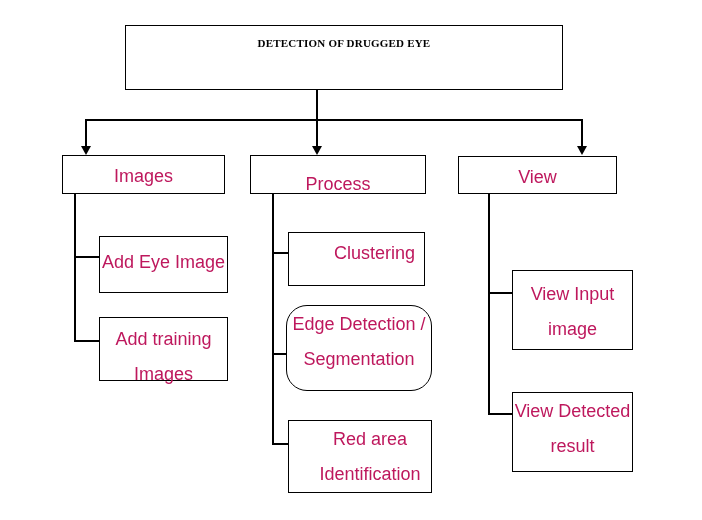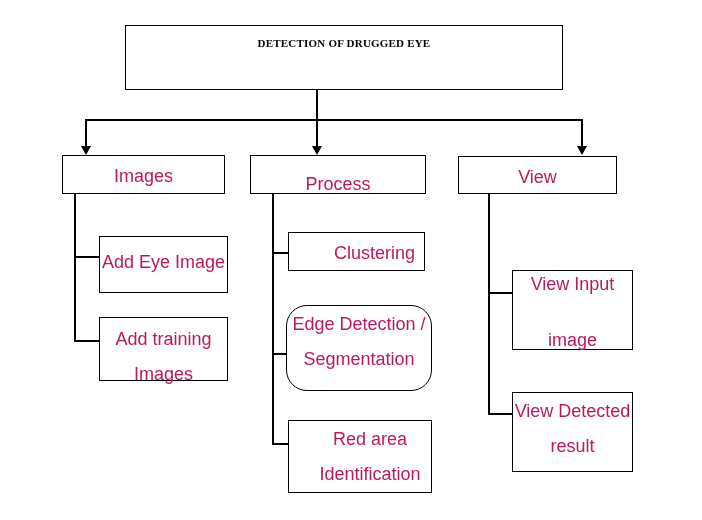--- a/index.html
+++ b/index.html
@@ -48,24 +48,24 @@
     white-space: nowrap;
   }
   
   #node-images  { left: 62px;  top: 155px; width: 163px; height: 39px; padding-top: 11px; }
   #node-process { left: 250px; top: 155px; width: 176px; height: 39px; padding-top: 20px; justify-content: flex-end; }
   #node-view    { left: 458px; top: 156px; width: 159px; height: 38px; padding-top: 11px; }
 
   
   #node-add-eye      { left: 99px;  top: 236px; width: 129px; height: 57px; padding-top: 16px; }
   #node-add-training { left: 99px;  top: 317px; width: 129px; height: 64px; padding-top: 12px; }
-  #node-clustering   { left: 288px; top: 232px; width: 137px; height: 39px; padding-top: 11px; padding-left: 36px; }
+  #node-clustering   { left: 288px; top: 232px; width: 137px; height: 54px; padding-top: 11px; padding-left: 36px; }
   #node-edge         { left: 286px; top: 305px; width: 146px; height: 86px; padding-top: 9px; border-radius: 21px; }
   #node-red-area     { left: 288px; top: 420px; width: 144px; height: 73px; padding-top: 9px; padding-left: 20px; }
-  #node-view-input   { left: 512px; top: 270px; width: 121px; height: 80px; padding-top: 4px; justify-content: space-between; }
+  #node-view-input   { left: 512px; top: 270px; width: 121px; height: 80px; padding-top: 14px; }
   #node-view-result  { left: 512px; top: 392px; width: 121px; height: 80px; padding-top: 9px; }
 
   .node .line + .line { margin-top: 17px; }
 
   
   .conn-v, .conn-h {
     position: absolute;
     background: #000000;
   }
   .conn-v { width: 1.5px; }

